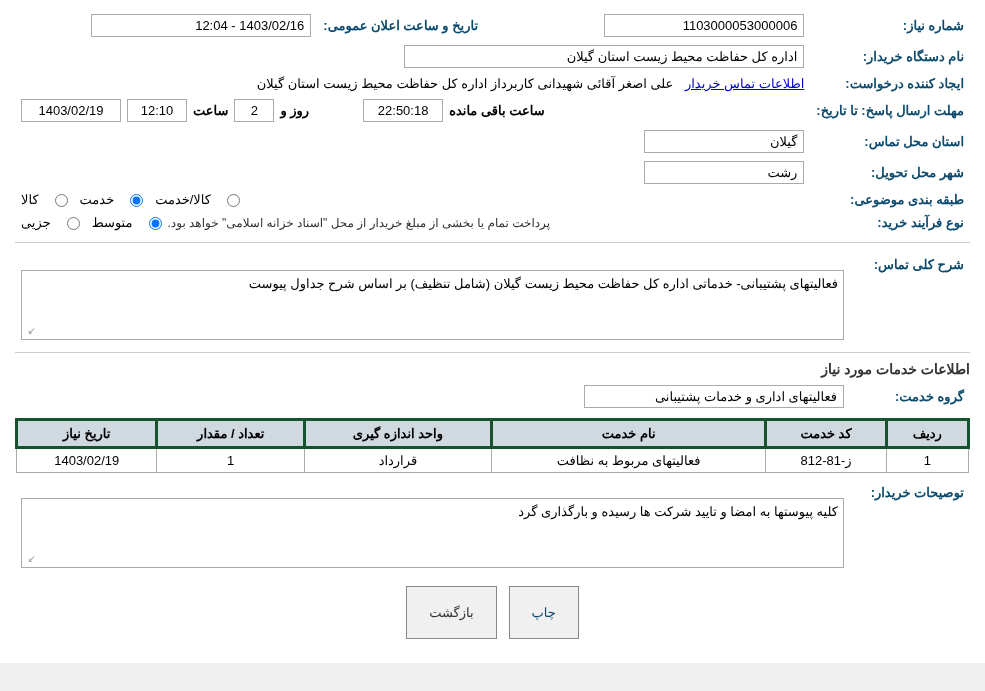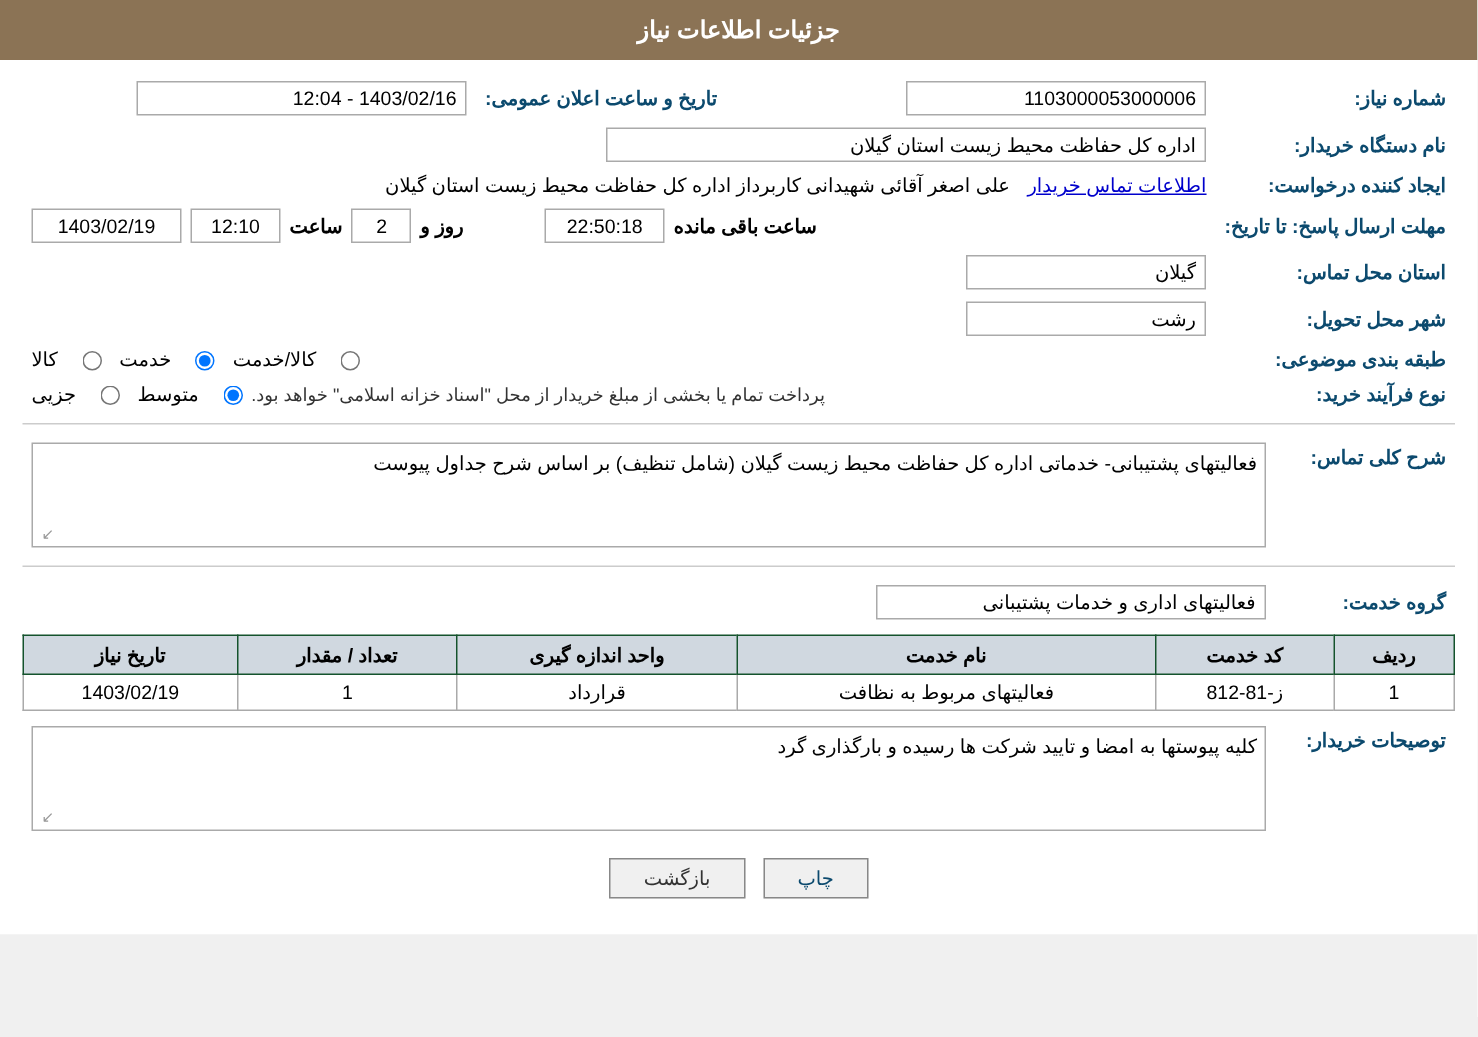--- a/index.html
+++ b/index.html
@@ -85,61 +85,62 @@
       color: #333;
       margin: 8px 0 4px 0;
     }
     .data-table {
       width: 100%;
       border-collapse: collapse;
       margin: 6px 0;
     }
     .data-table th {
       background: #d0d8e0;
-      border: 1px solid #14532d;
+      border: 3px solid #14532d;
       padding: 5px 8px;
       text-align: center;
       font-weight: bold;
     }
     .data-table td {
       border: 1px solid #aaa;
       padding: 4px 8px;
       text-align: center;
     }
     .data-table tr:nth-child(even) td {
       background: #f5f8fb;
     }
     .btn-row {
       display: flex;
       justify-content: center;
       gap: 12px;
       margin: 14px 0;
     }
     .btn {
-      padding: 5px 22px;
+      padding: 18px 22px;
       border: 1px solid #888;
       cursor: pointer;
       font-size: 13px;
       font-family: Tahoma, Arial, sans-serif;
     }
     .btn-print {
       background: #f0f0f0;
       color: #0c4a6e;
     }
     .btn-back {
       background: #f0f0f0;
       color: #333;
     }
     .notes-box {
       border: 1px solid #aaa;
       background: #fff;
       min-height: 70px;
       padding: 5px;
       text-align: right;
       position: relative;
+      margin-top: 15px;
     }
     .resize-handle {
       position: absolute;
       bottom: 2px;
       left: 2px;
       width: 12px;
       height: 12px;
       color: #999;
       font-size: 10px;
       cursor: se-resize;
@@ -147,23 +148,20 @@
     .inline-label {
       font-weight: bold;
       white-space: nowrap;
     }
   </style>
 </head>
 <body>
 
 <div class="page-wrapper">
 
-  <div class="header">
-    <span>جزئیات اطلاعات نیاز</span>
-  </div>
 
   <div class="content">
 
     <table class="info-table">
       <tbody>
 
         <tr>
           <td class="label-cell">شماره نیاز:</td>
           <td class="value-cell">
             <span class="input-box input-wide" style="min-width:200px;">1103000053000006</span>
@@ -272,20 +270,21 @@
               <span>فعالیتهای پشتیبانی- خدماتی اداره کل  حفاظت محیط زیست گیلان (شامل تنظیف)  بر اساس شرح جداول پیوست</span>
               <div class="resize-handle">↙</div>
             </div>
           </td>
         </tr>
       </tbody>
     </table>
 
     <div class="divider"></div>
 
+    <div class="section-title">اطلاعات خدمات مورد نیاز</div>
 
     <table class="info-table">
       <tbody>
         <tr>
           <td class="label-cell" style="width:120px;">گروه خدمت:</td>
           <td>
             <span class="input-box" style="min-width:260px;">فعالیتهای اداری و خدمات پشتیبانی</span>
           </td>
         </tr>
       </tbody>

